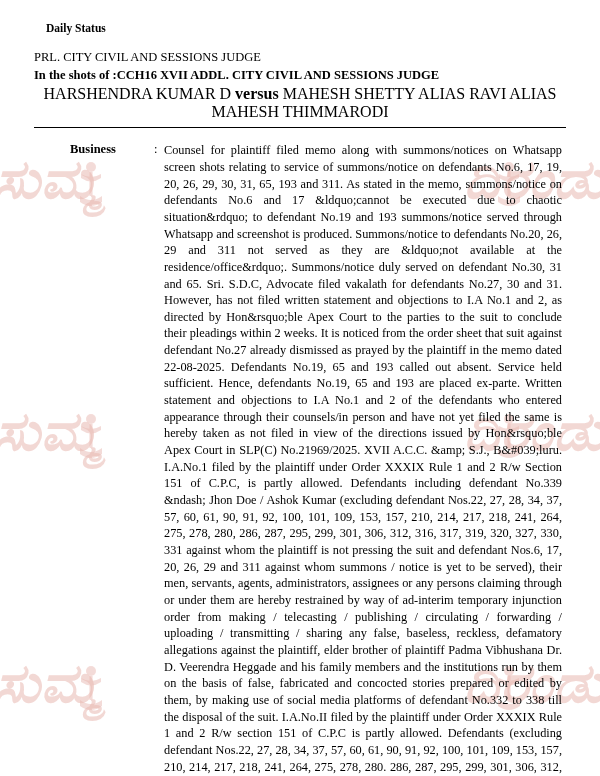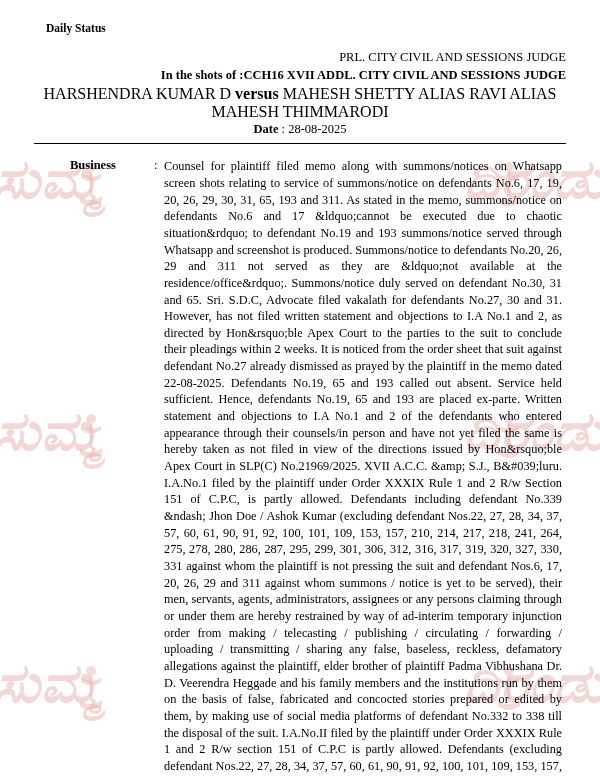--- a/index.html
+++ b/index.html
@@ -51,21 +51,21 @@
     position: relative;
     z-index: 2;
   }
   .daily-status {
     font-weight: bold;
     font-size: 11.5px;
     font-family: "Liberation Serif", serif;
     margin: 0 0 14px 12px;
   }
   .court-head {
-    text-align: right;
+    text-align: left;
     font-size: 12.5px;
     line-height: 1.45;
   }
   .court-head .ln {
     display: block;
   }
   .court-head .b {
     font-weight: bold;
   }
   .title-line {
@@ -193,24 +193,20 @@
       <span class="ln title-line">PRL. CITY CIVIL AND SESSIONS JUDGE</span>
       <span class="ln"><span class="b">In the shots of :</span><span class="b">CCH16 XVII ADDL. CITY CIVIL AND SESSIONS JUDGE</span></span>
     </div>
 
     <div class="parties">
       <span>HARSHENDRA KUMAR D</span>
       <span class="vs">versus</span>
       <span>MAHESH SHETTY ALIAS RAVI ALIAS MAHESH THIMMARODI</span>
     </div>
 
-    <div class="dateline">
-      <span class="b">Date</span>
-      <span>: 28-08-2025</span>
-    </div>
   </div>
 
   <hr class="rule">
 
   <div class="body-area">
     <div class="business-label">Business</div>
     <div class="colon">:</div>
     <div class="business-text">Counsel for plaintiff filed memo along with summons/notices on Whatsapp screen shots relating to service of summons/notice on defendants No.6, 17, 19, 20, 26, 29, 30, 31, 65, 193 and 311. As stated in the memo, summons/notice on defendants No.6 and 17 &amp;ldquo;cannot be executed due to chaotic situation&amp;rdquo; to defendant No.19 and 193 summons/notice served through Whatsapp and screenshot is produced. Summons/notice to defendants No.20, 26, 29 and 311 not served as they are &amp;ldquo;not available at the residence/office&amp;rdquo;. Summons/notice duly served on defendant No.30, 31 and 65. Sri. S.D.C, Advocate filed vakalath for defendants No.27, 30 and 31. However, has not filed written statement and objections to I.A No.1 and 2, as directed by Hon&amp;rsquo;ble Apex Court to the parties to the suit to conclude their pleadings within 2 weeks. It is noticed from the order sheet that suit against defendant No.27 already dismissed as prayed by the plaintiff in the memo dated 22-08-2025. Defendants No.19, 65 and 193 called out absent. Service held sufficient. Hence, defendants No.19, 65 and 193 are placed ex-parte. Written statement and objections to I.A No.1 and 2 of the defendants who entered appearance through their counsels/in person and have not yet filed the same is hereby taken as not filed in view of the directions issued by Hon&amp;rsquo;ble Apex Court in SLP(C) No.21969/2025. XVII A.C.C. &amp;amp; S.J., B&amp;#039;luru. I.A.No.1 filed by the plaintiff under Order XXXIX Rule 1 and 2 R/w Section 151 of C.P.C, is partly allowed. Defendants including defendant No.339 &amp;ndash; Jhon Doe / Ashok Kumar (excluding defendant Nos.22, 27, 28, 34, 37, 57, 60, 61, 90, 91, 92, 100, 101, 109, 153, 157, 210, 214, 217, 218, 241, 264, 275, 278, 280, 286, 287, 295, 299, 301, 306, 312, 316, 317, 319, 320, 327, 330, 331 against whom the plaintiff is not pressing the suit and defendant Nos.6, 17, 20, 26, 29 and 311 against whom summons / notice is yet to be served), their men, servants, agents, administrators, assignees or any persons claiming through or under them are hereby restrained by way of ad-interim temporary injunction order from making / telecasting / publishing / circulating / forwarding / uploading / transmitting / sharing any false, baseless, reckless, defamatory allegations against the plaintiff, elder brother of plaintiff Padma Vibhushana Dr. D. Veerendra Heggade and his family members and the institutions run by them on the basis of false, fabricated and concocted stories prepared or edited by them, by making use of social media platforms of defendant No.332 to 338 till the disposal of the suit. I.A.No.II filed by the plaintiff under Order XXXIX Rule 1 and 2 R/w section 151 of C.P.C is partly allowed. Defendants (excluding defendant Nos.22, 27, 28, 34, 37, 57, 60, 61, 90, 91, 92, 100, 101, 109, 153, 157, 210, 214, 217, 218, 241, 264, 275, 278, 280. 286, 287, 295, 299, 301, 306, 312, 316, 317, 319, 320, 327, 330, 331 against whom the plaintiff is not</div>
   </div>
 

